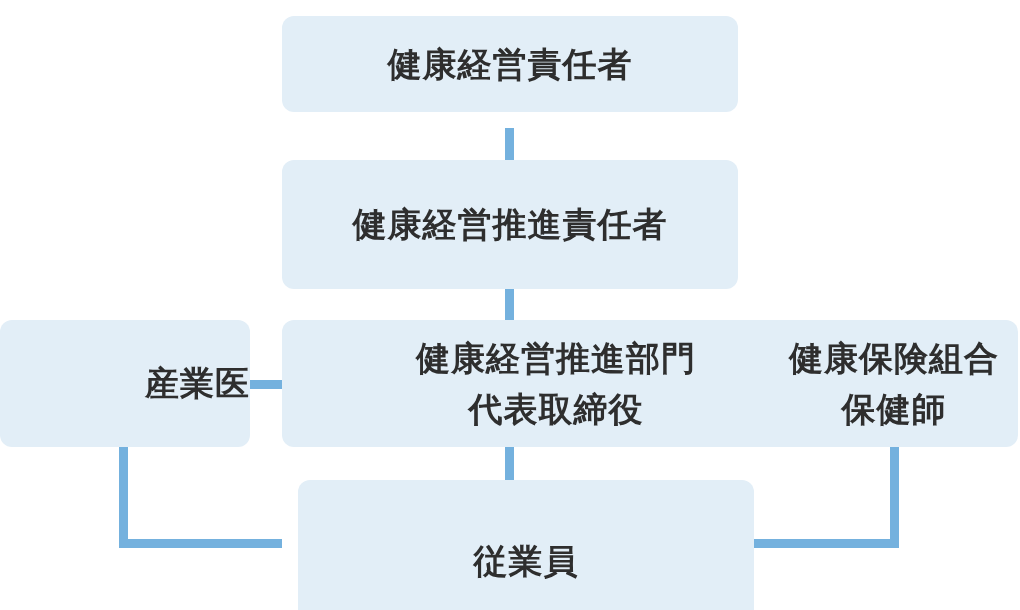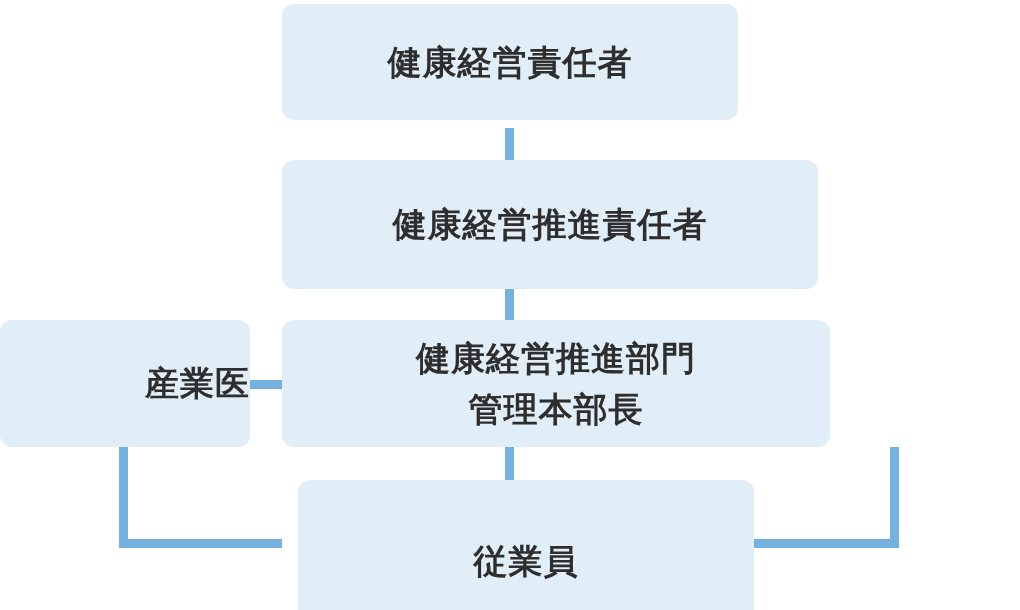--- a/index.html
+++ b/index.html
@@ -48,35 +48,39 @@
   <div class="connector" style="left:505px; top:128px; width:9px; height:32px;"></div>
   <div class="connector" style="left:505px; top:289px; width:9px; height:31px;"></div>
   <div class="connector" style="left:505px; top:447px; width:9px; height:33px;"></div>
   <div class="connector" style="left:250px; top:380px; width:32px; height:9px;"></div>
   <div class="connector" style="left:738px; top:380px; width:32px; height:9px;"></div>
   <div class="connector" style="left:119px; top:447px; width:9px; height:101px;"></div>
   <div class="connector" style="left:119px; top:539px; width:163px; height:9px;"></div>
   <div class="connector" style="left:890px; top:447px; width:9px; height:101px;"></div>
   <div class="connector" style="left:738px; top:539px; width:161px; height:9px;"></div>
 
-  <div class="node" style="left:282px; top:4px; width:456px; height:116px;gap:40px;">
+  <div class="node" style="left:282px; top:16px; width:456px; height:96px;gap:40px;">
     <div>健康経営責任者</div>
   </div>
 
-  <div class="node" style="left:282px; top:160px; width:536px; height:129px;">
+  <div class="node" style="left:282px; top:160px; width:456px; height:129px;">
     <div>健康経営推進責任者</div>
   </div>
 
   <div class="node" style="left:282px; top:320px; width:548px; height:127px;">
     <div>健康経営推進部門</div>
-    <div>管理本部長</div>
+    <div>代表取締役</div>
   </div>
 
   <div class="node" style="left:0px; top:320px; width:250px; height:127px;align-items:flex-end;">
     <div>産業医</div>
   </div>
 
+  <div class="node" style="left:770px; top:320px; width:248px; height:127px;">
+    <div>健康保険組合</div>
+    <div>保健師</div>
+  </div>
 
   <div class="node" style="left:298px; top:480px; width:456px; height:162px;">
     <div>従業員</div>
   </div>
 
 </div>
 
 </body></html>

